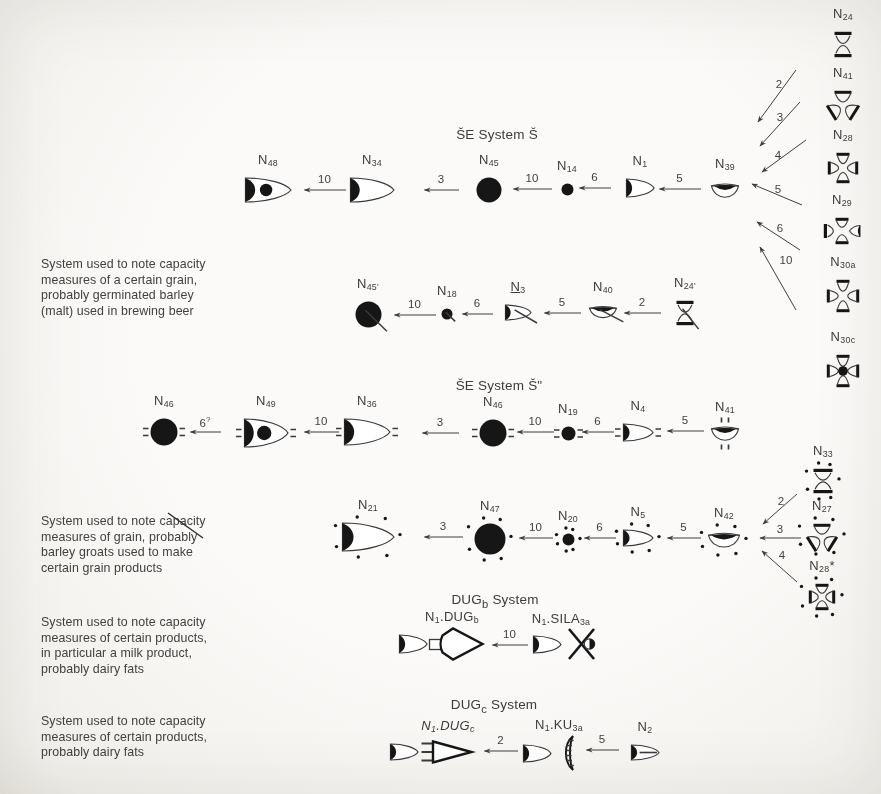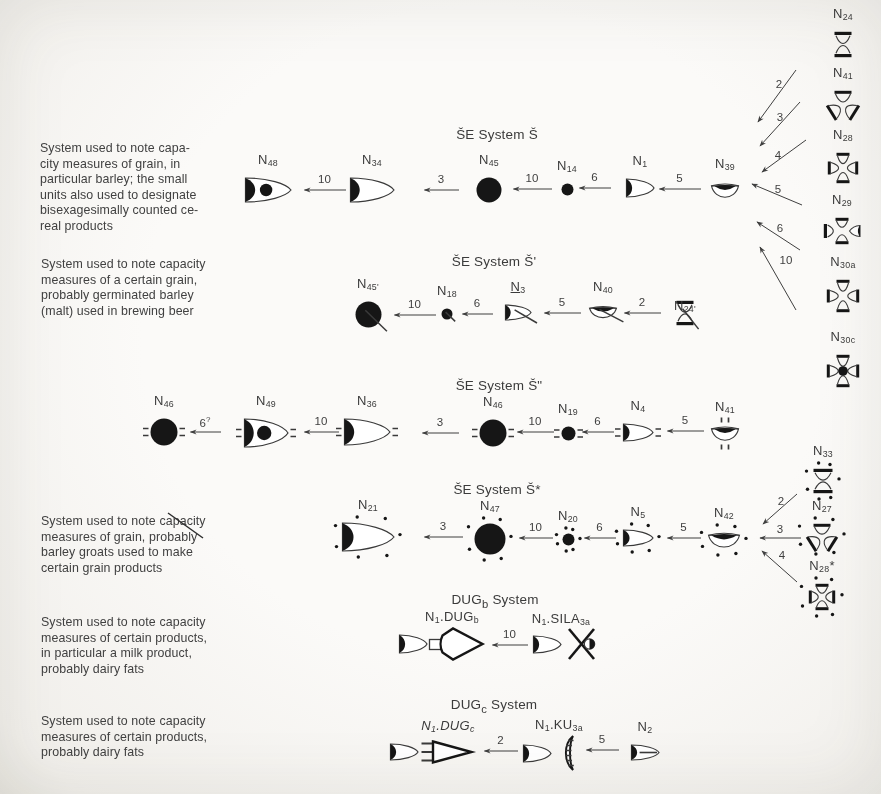--- a/index.html
+++ b/index.html
@@ -20,26 +20,20 @@
     line-height:14px;color:#3b3b3b;letter-spacing:0.3px;}
   .sign-label sub{font-size:0.68em;vertical-align:-0.28em;}
   .num{position:absolute;width:34px;text-align:center;font-size:11.5px;color:#3f3f3f;}
   .num sup{font-size:8px;}
   svg.overlay{position:absolute;left:0;top:0;pointer-events:none;}
 </style>
 </head>
 <body>
 
 <div id="fig">
-    <div class="desc" style="left: 40px; top: 141px;">System used to note capa-
-city measures of grain, in
-particular barley; the small
-units also used to designate
-bisexagesimally counted ce-
-real products</div>
     <div class="desc" style="left: 41px; top: 257px;">System used to note capacity
 measures of a certain grain,
 probably germinated barley
 (malt) used in brewing beer</div>
     <div class="desc" style="left: 41px; top: 514px;">System used to note capacity
 measures of  grain, probably
 barley groats used to make
 certain grain products</div>
     <div class="desc" style="left: 41px; top: 615px;">System used to note capacity
 measures of certain products,
@@ -89,21 +83,20 @@
         <path d="M1.5,4.9 Q15,1.1 28.5,4.9" fill="none" stroke="#3a3a3a" stroke-width="1.1"></path>
         <path d="M4.5,5.3 Q15,2.5 25.5,5.3 Q15,12.5 4.5,5.3 Z" fill="#161616"></path>
       </svg>
     </div>
     <div class="sign-label" style="left: 650px; top: 156.5px;">N<sub>39</sub></div>
     <div class="num" style="left: 307.5px; top: 173px;">10</div>
     <div class="num" style="left: 424px; top: 173px;">3</div>
     <div class="num" style="left: 515px; top: 172px;">10</div>
     <div class="num" style="left: 577.5px; top: 171px;">6</div>
     <div class="num" style="left: 662.5px; top: 172px;">5</div>
-    <div class="sys-title" style="left: 384px; top: 254px;">ŠE System Š'</div>
     <div class="sign" style="left: 354.5px; top: 300.5px;">
       <svg width="27" height="27" viewBox="0 0 27 27">
         <circle cx="13.5" cy="13.5" r="13" fill="#161616"></circle>
         <path d="M10.3,9.2 L31.9,30.2" stroke="#3a3a3a" stroke-width="1.5"></path>
       </svg>
     </div>
     <div class="sign-label" style="left: 293px; top: 276.5px;">N<sub>45'</sub></div>
     <div class="sign" style="left: 441px; top: 308px;">
       <svg width="12" height="12" viewBox="0 0 12 12">
         <circle cx="6" cy="6" r="5.5" fill="#161616"></circle>
@@ -130,21 +123,21 @@
     <div class="sign-label" style="left: 528px; top: 280px;">N<sub>40</sub></div>
     <div class="sign" style="left: 675px; top: 300px;">
       <svg width="20" height="26" viewBox="0 0 20 26">
         <path d="M1.5,0.8 H18.5 V4 H1.5 Z" fill="#161616"></path>
         <path d="M3,4.8 C7.2,14.6 12.8,14.6 17,4.8" fill="none" stroke="#3a3a3a" stroke-width="1.1"></path>
         <path d="M1.5,25.2 H18.5 V22 H1.5 Z" fill="#161616"></path>
         <path d="M3,21.2 C7.2,11.4 12.8,11.4 17,21.2" fill="none" stroke="#3a3a3a" stroke-width="1.1"></path>
         <path d="M7.6,8.8 L23.6,29.1" stroke="#3a3a3a" stroke-width="1.5"></path>
       </svg>
     </div>
-    <div class="sign-label" style="left: 610px; top: 276px; margin-top: 23px;">N<sub>24'</sub></div>
+    <div class="sign-label" style="left: 610px; top: 276px;">N<sub>24'</sub></div>
     <div class="num" style="left: 397.5px; top: 298px;">10</div>
     <div class="num" style="left: 460px; top: 297px;">6</div>
     <div class="num" style="left: 545px; top: 296px;">5</div>
     <div class="num" style="left: 625px; top: 296px;">2</div>
     <div class="sys-title" style="left: 389px; top: 378px;">ŠE System Š"</div>
     <div class="sign" style="left: 150px; top: 418px;">
       <svg width="28" height="28" viewBox="0 0 28 28">
         <circle cx="14" cy="14" r="13.5" fill="#161616"></circle>
         <path d="M-7,10.5 h5.5 M-7,17.5 h5.5 M29.5,10.5 h5.5 M29.5,17.5 h5.5" stroke="#3a3a3a" stroke-width="1.7"></path>
       </svg>
@@ -197,21 +190,20 @@
         <path d="M11.5,-6.5 v5 M18.5,-6.5 v5 M11.5,20.5 v5 M18.5,20.5 v5" stroke="#3a3a3a" stroke-width="1.7"></path>
       </svg>
     </div>
     <div class="sign-label" style="left: 650px; top: 399.5px;">N<sub>41</sub></div>
     <div class="num" style="left: 188px; top: 415px;">6<sup>?</sup></div>
     <div class="num" style="left: 304px; top: 415px;">10</div>
     <div class="num" style="left: 423px; top: 416px;">3</div>
     <div class="num" style="left: 518px; top: 415px;">10</div>
     <div class="num" style="left: 580.5px; top: 415px;">6</div>
     <div class="num" style="left: 668px; top: 414px;">5</div>
-    <div class="sys-title" style="left: 387px; top: 482px;">ŠE System Š*</div>
     <div class="sign" style="left: 341px; top: 522px;">
       <svg width="54" height="30" viewBox="0 0 54 30">
         <path d="M1.5,1 C27,1 47.5,7.8 53,15 C47.5,22.2 27,29 1.5,29 Z" fill="#fff" stroke="#3a3a3a" stroke-width="1.2"></path>
         <path d="M1.5,1.2 C16.2,6.6 16.2,23.4 1.5,28.8 Z" fill="#161616"></path>
         <circle cx="-5.5" cy="3.6" r="1.7" fill="#161616"></circle>
         <circle cx="16.2" cy="-5" r="1.7" fill="#161616"></circle>
         <circle cx="44.3" cy="-3.5" r="1.7" fill="#161616"></circle>
         <circle cx="59" cy="12.6" r="1.7" fill="#161616"></circle>
         <circle cx="45.9" cy="33.5" r="1.7" fill="#161616"></circle>
         <circle cx="17.3" cy="35" r="1.7" fill="#161616"></circle>

